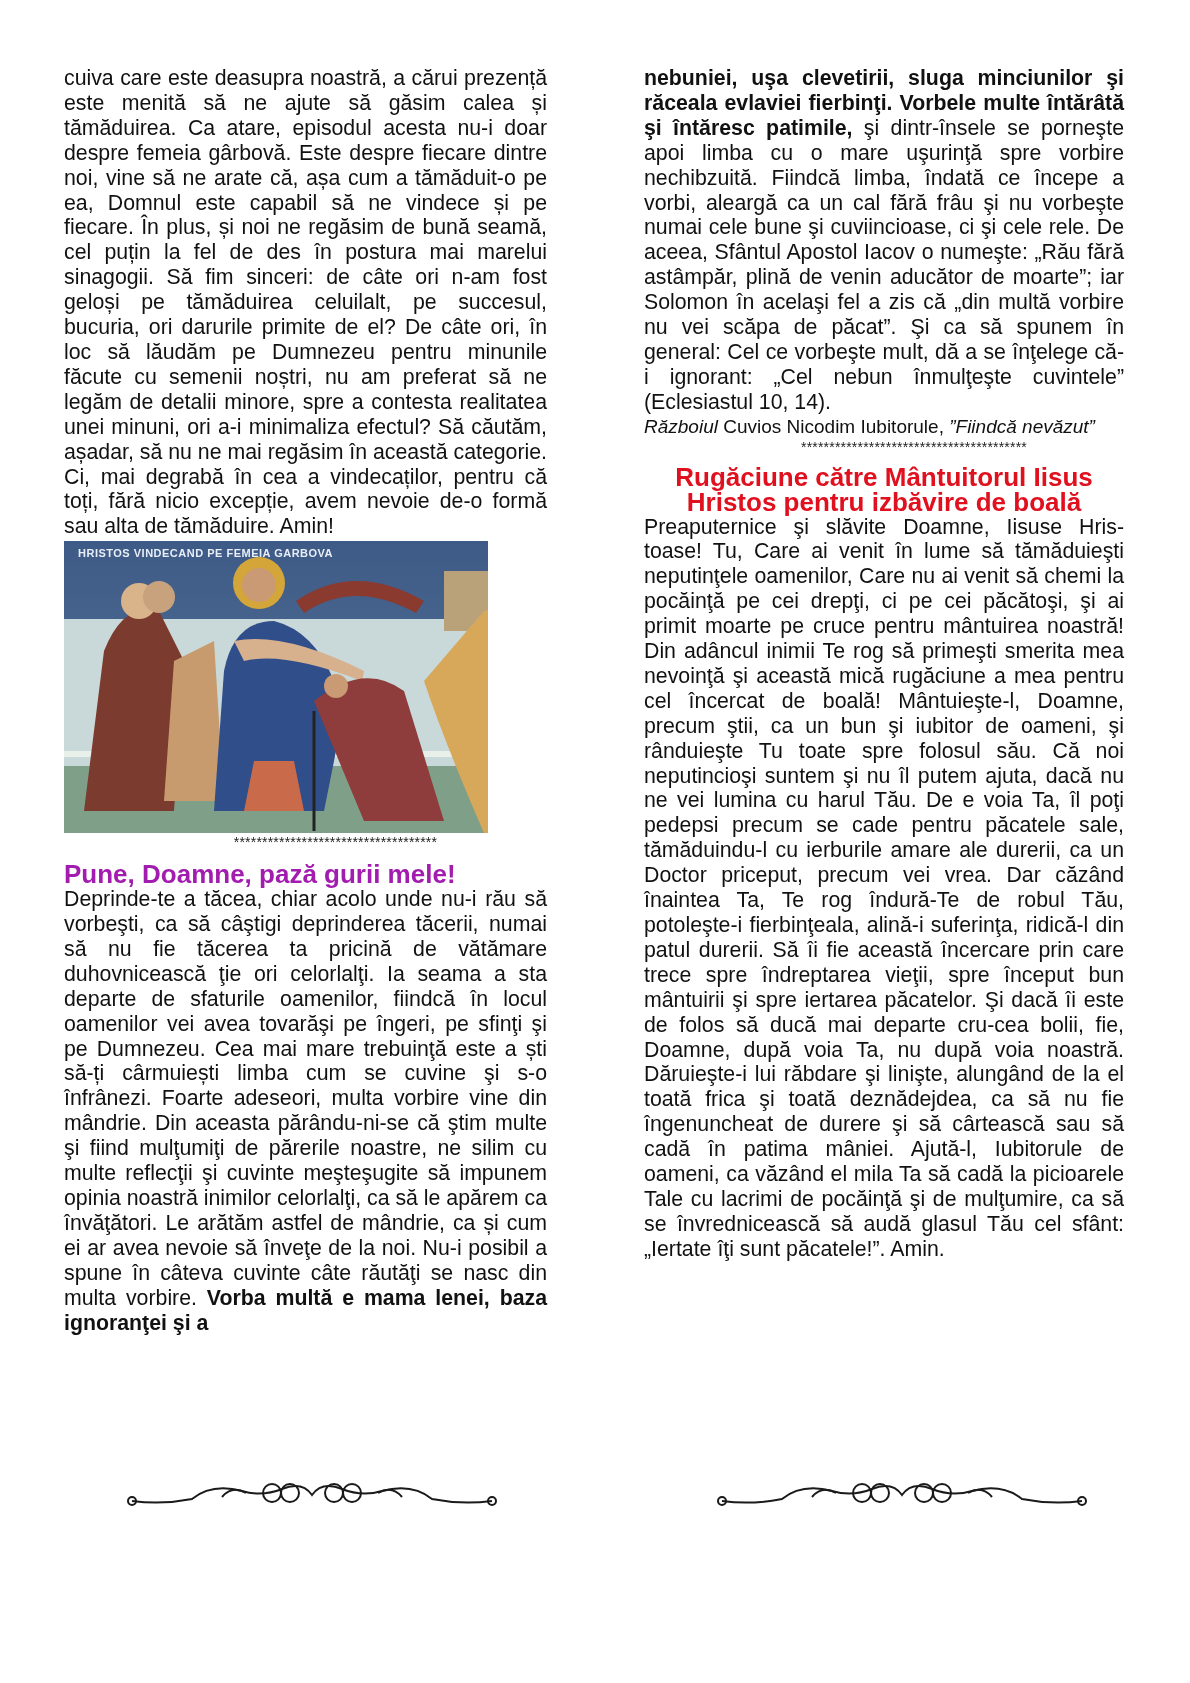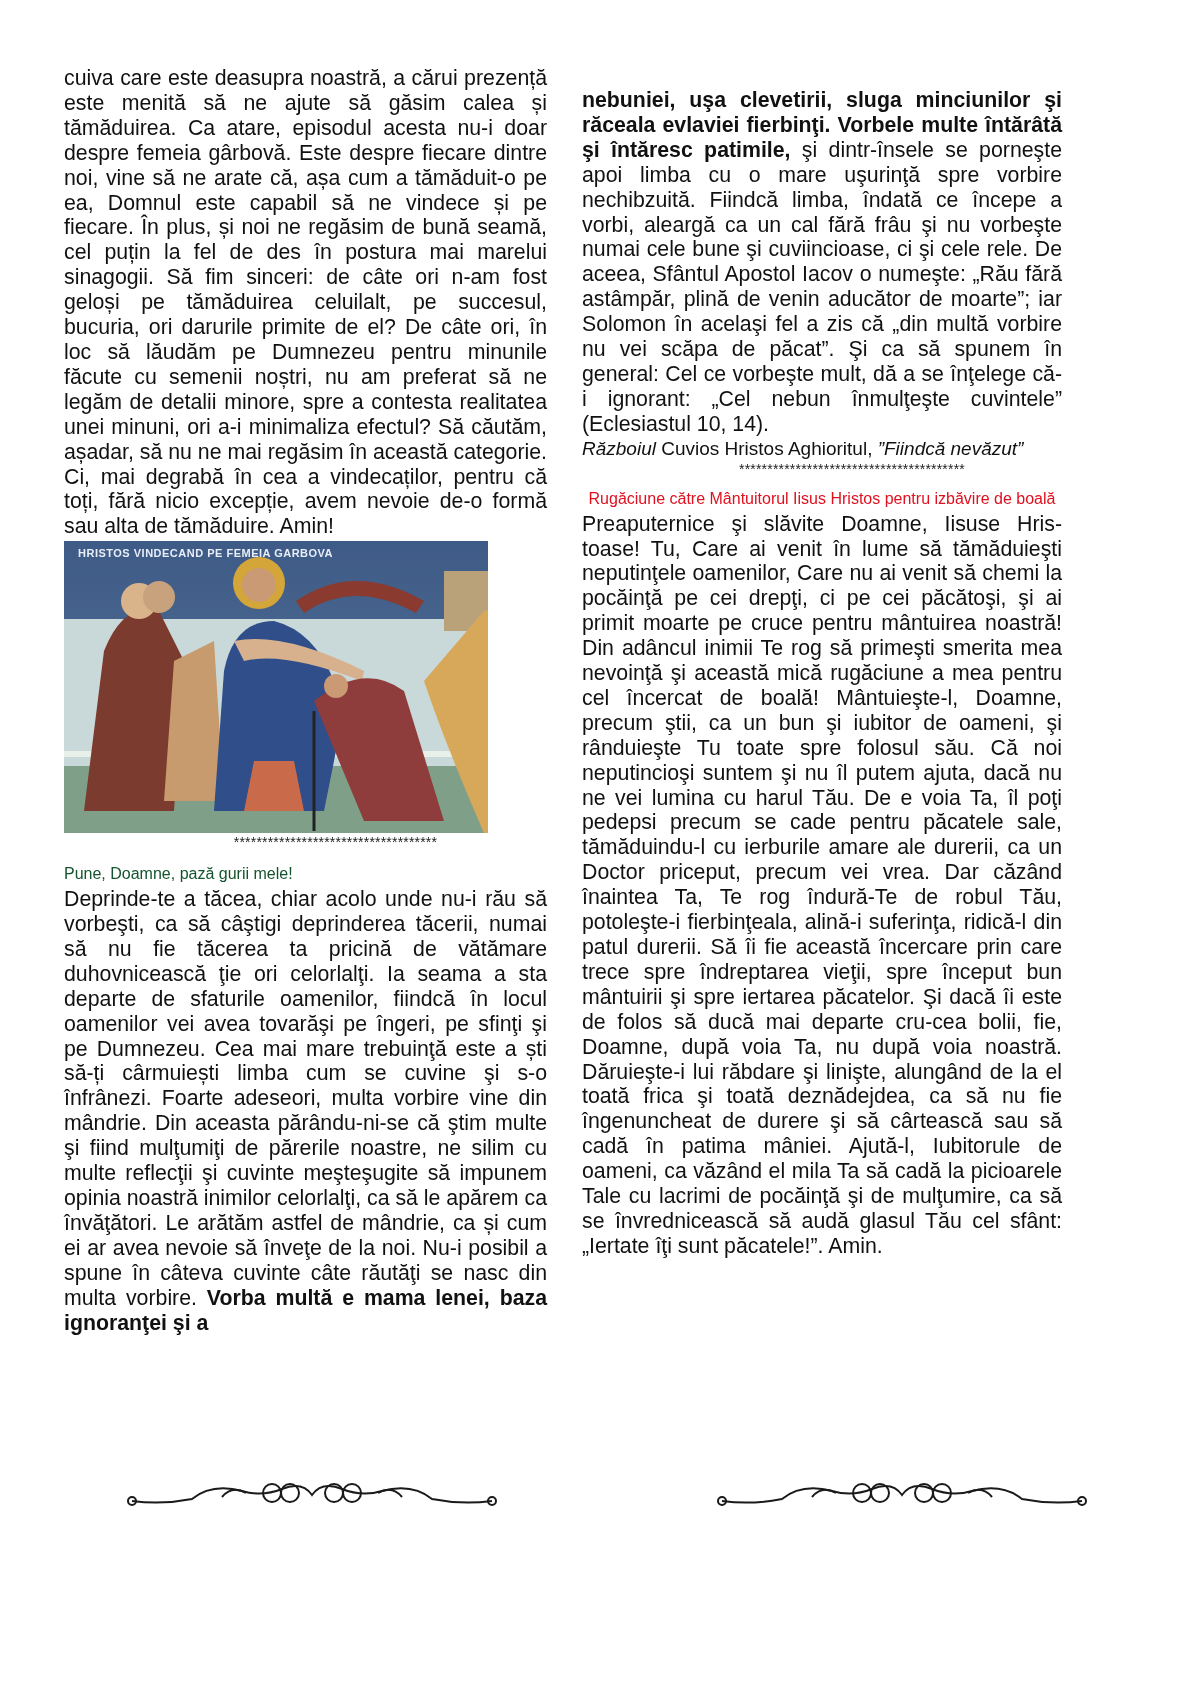--- a/index.html
+++ b/index.html
@@ -1,23 +1,23 @@
 <!DOCTYPE html>
 <html><head>
 <meta charset="utf-8">
 <style>
   html, body { margin:0; padding:0; background:#ffffff; }
   body { width:1190px; height:1683px; position:relative; overflow:hidden;
          font-family:"Liberation Sans", sans-serif; color:#111; }
   .col { position:absolute; top:66px; width:483px; font-size:21.3px; line-height:24.9px;
          text-align:justify; }
   .col.left { left:64px; }
-  .col.right { left:582px; width:480px;margin-top:22px; }
+  .col.right { left:644px; width:480px; }
   p { margin:0; }
-  .red-title { color:#e0101e; font-weight:normal; font-size:16px; line-height:24.9px; }
+  .red-title { color:#e0101e; font-weight:bold; font-size:26px; line-height:24.9px; }
   .red-title.center { text-align:center; }
   .stars { text-align:center; font-size:14px; line-height:19px; letter-spacing:0.2px; color:#222; }
   .stars.left-stars { margin-left:60px; }
   .signature { text-align:left; font-size:19px; line-height:23px; }
   .source { font-size:19px; line-height:23px; text-align:justify; text-align-last:left; }
   .source .it { font-style:italic; }
   .icon-img { display:block; width:424px; height:292px; margin:2px 0 0 0; position:relative; overflow:hidden; }
   .ornament { position:absolute; top:1475px; width:380px; height:40px; }
   .ornament.o1 { left:122px; }
   .ornament.o2 { left:712px; }
@@ -66,32 +66,32 @@
         <circle cx="445" cy="62" r="18" fill="#d2aa86"></circle>
         <path d="M430 30 L460 30 L462 48 L428 48 Z" fill="#e2b23a"></path>
         <path d="M440 78 Q445 120 460 130 Q470 100 455 74 Z" fill="#e8e6e0"></path>
       </g>
       <text x="14" y="16" font-family="Liberation Sans, sans-serif" font-size="11" font-weight="bold" fill="#e8eef8" letter-spacing="0.5">HRISTOS VINDECAND PE FEMEIA GARBOVA</text>
     </svg>
   </div>
 
   <div class="stars left-stars">************************************</div>
   <div style="height:10px"></div>
-  <p class="red-title" style="color: #14532d;">Pune, Doamne, pază gurii mele!</p>
+  <p class="red-title" style="color: #a21caf;">Pune, Doamne, pază gurii mele!</p>
   <p>
     <span>Deprinde-te a tăcea, chiar acolo unde nu-i rău să vorbeşti, ca să câştigi deprinderea tăcerii, numai să nu fie tăcerea ta pricină de vătămare duhovnicească ţie ori celorlalţi. Ia seama a sta departe de sfaturile oamenilor, fiindcă în locul oamenilor vei avea tovarăşi pe îngeri, pe sfinţi şi pe Dumnezeu. Cea mai mare trebuinţă este a ști să-ți cârmuiești limba cum se cuvine şi s-o înfrânezi. Foarte adeseori, multa vorbire vine din mândrie. Din aceasta părându-ni-se că ştim multe şi fiind mulţumiţi de părerile noastre, ne silim cu multe reflecţii şi cuvinte meşteşugite să impunem opinia noastră inimilor celorlalţi, ca să le apărem ca învăţători. Le arătăm astfel de mândrie, ca și cum ei ar avea nevoie să înveţe de la noi. Nu-i posibil a spune în câteva cuvinte câte răutăţi se nasc din multa vorbire. </span><b>Vorba multă e mama lenei, baza ignoranţei şi a</b>
   </p>
 </div>
 
 <div class="col right">
   <p>
     <b>nebuniei, uşa clevetirii, sluga minciunilor şi răceala evlaviei fierbinţi. Vorbele multe întărâtă şi întăresc patimile,</b><span> şi dintr-însele se porneşte apoi limba cu o mare uşurinţă spre vorbire nechibzuită. Fiindcă limba, îndată ce începe a vorbi, aleargă ca un cal fără frâu şi nu vorbeşte numai cele bune şi cuviincioase, ci şi cele rele. De aceea, Sfântul Apostol Iacov o numeşte: „Rău fără astâmpăr, plină de venin aducător de moarte”; iar Solomon în acelaşi fel a zis că „din multă vorbire nu vei scăpa de păcat”. Şi ca să spunem în general: Cel ce vorbeşte mult, dă a se înţelege că-i ignorant: „Cel nebun înmulţeşte cuvintele” (Eclesiastul 10, 14).</span>
   </p>
   <p class="source">
-    <span class="it">Războiul</span><span> Cuvios Hristos Aghioritul, </span><span class="it">”Fiindcă nevăzut”</span>
+    <span class="it">Războiul</span><span> Cuvios Nicodim Iubitorule, </span><span class="it">”Fiindcă nevăzut”</span>
   </p>
   <div class="stars" style="margin-left:60px;">****************************************</div>
   <div style="height:8px"></div>
   <p class="red-title center" style="color: rgb(224, 16, 30);">Rugăciune către Mântuitorul Iisus Hristos pentru izbăvire de boală</p>
   <p>Preaputernice şi slăvite Doamne, Iisuse Hris-toase! Tu, Care ai venit în lume să tămăduieşti neputinţele oamenilor, Care nu ai venit să chemi la pocăinţă pe cei drepţi, ci pe cei păcătoşi, şi ai primit moarte pe cruce pentru mântuirea noastră! Din adâncul inimii Te rog să primeşti smerita mea nevoinţă şi această mică rugăciune a mea pentru cel încercat de boală! Mântuieşte-l, Doamne, precum ştii, ca un bun şi iubitor de oameni, şi rânduieşte Tu toate spre folosul său. Că noi neputincioşi suntem şi nu îl putem ajuta, dacă nu ne vei lumina cu harul Tău. De e voia Ta, îl poţi pedepsi precum se cade pentru păcatele sale, tămăduindu-l cu ierburile amare ale durerii, ca un Doctor priceput, precum vei vrea. Dar căzând înaintea Ta, Te rog îndură-Te de robul Tău, potoleşte-i fierbinţeala, alină-i suferinţa, ridică-l din patul durerii. Să îi fie această încercare prin care trece spre îndreptarea vieţii, spre început bun mântuirii şi spre iertarea păcatelor. Şi dacă îi este de folos să ducă mai departe cru-cea bolii, fie, Doamne, după voia Ta, nu după voia noastră. Dăruieşte-i lui răbdare şi linişte, alungând de la el toată frica şi toată deznădejdea, ca să nu fie îngenuncheat de durere şi să cârtească sau să cadă în patima mâniei. Ajută-l, Iubitorule de oameni, ca văzând el mila Ta să cadă la picioarele Tale cu lacrimi de pocăinţă şi de mulţumire, ca să se învrednicească să audă glasul Tău cel sfânt: „Iertate îţi sunt păcatele!”. Amin.</p>
 </div>
 
 <svg class="ornament o1" viewBox="0 0 380 40">
   <g fill="none" stroke="#1a1a1a" stroke-width="2">
     <path d="M10 26 Q40 30 70 24 Q90 8 120 16 Q140 22 160 14 Q180 6 190 20 Q200 6 220 14 Q240 22 260 16 Q290 8 310 24 Q340 30 370 26"></path>

